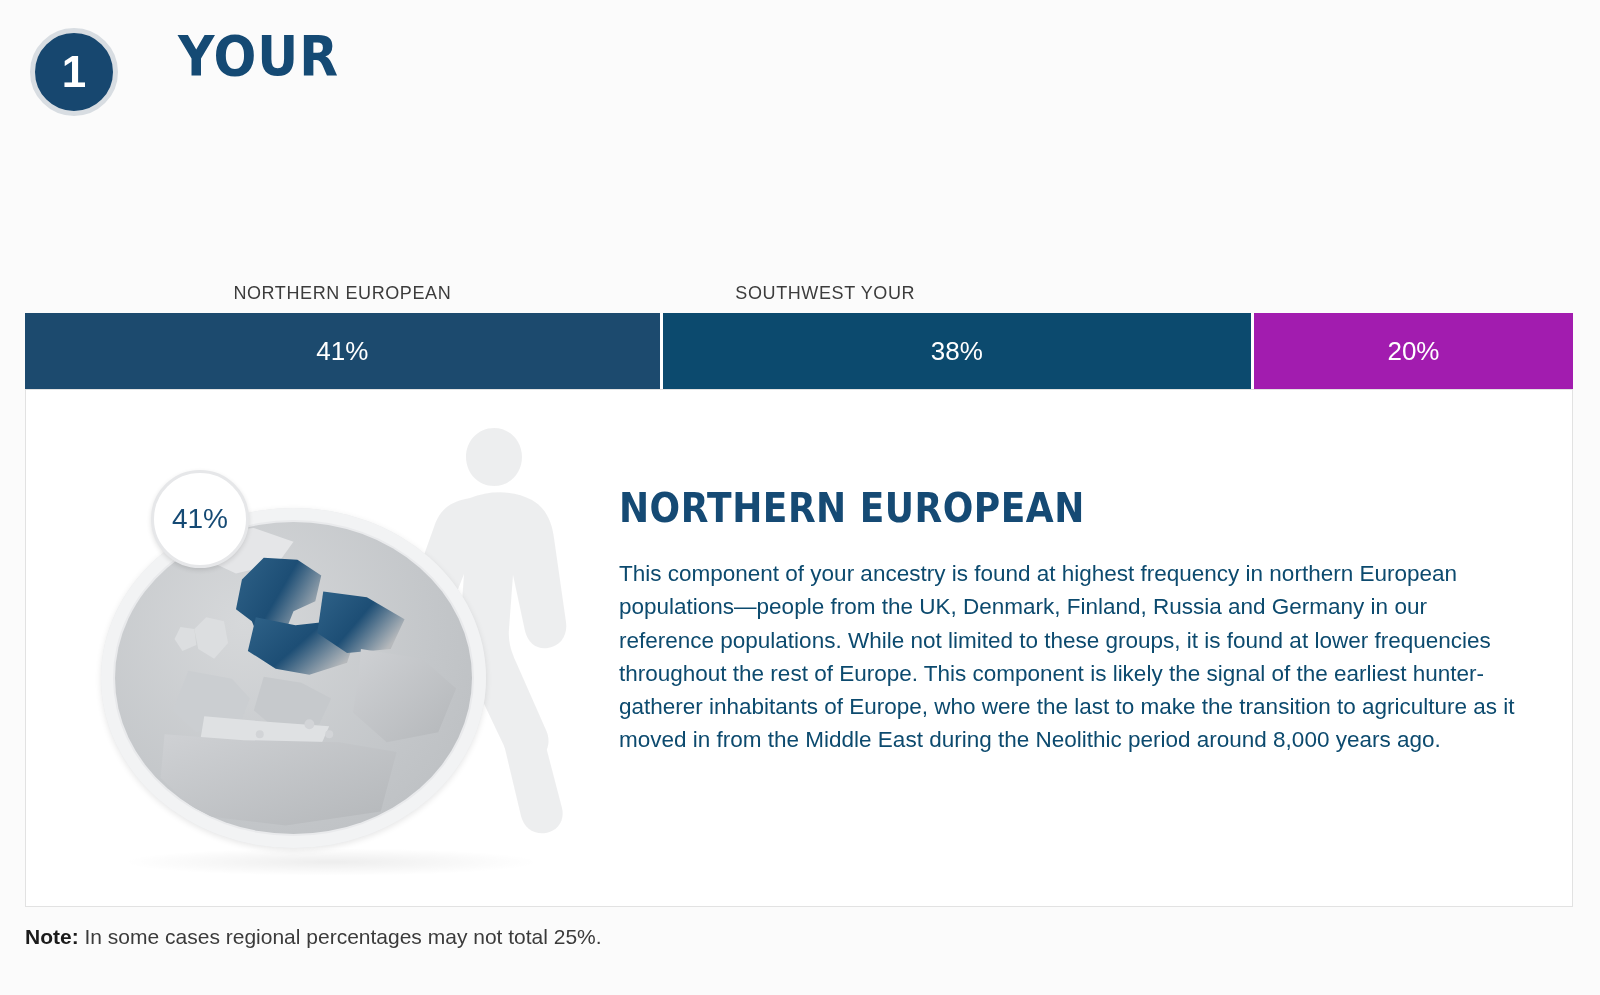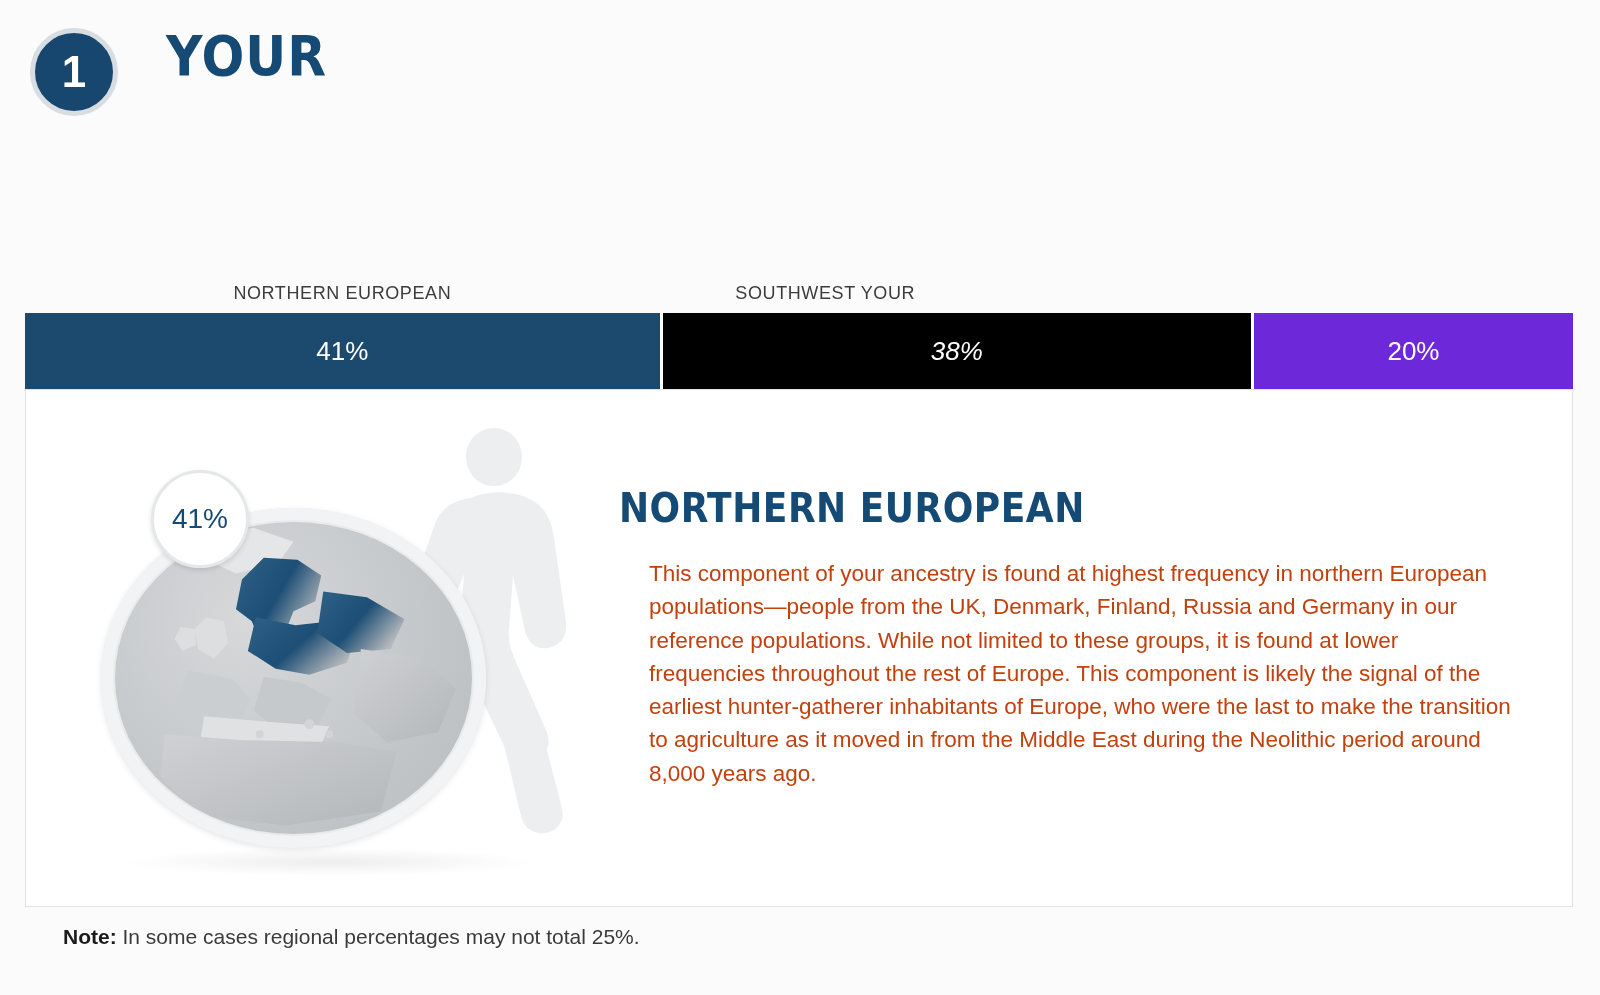--- a/index.html
+++ b/index.html
@@ -37,21 +37,21 @@
     box-sizing: border-box;
     color: #ffffff;
     font-size: 44px;
     font-weight: bold;
     display: flex;
     align-items: center;
     justify-content: center;
     line-height: 1;
   }
   .title-block {
-    margin-left: 48px;
+    margin-left: 60px;
     margin-top: 2px;
   }
   .title-line {
     color: #154a74;
     font-size: 56px;
     font-weight: bold;
     letter-spacing: 1px;
     line-height: 0.92;
     font-family: "DejaVu Sans", sans-serif;
     font-stretch: condensed;
@@ -192,35 +192,34 @@
   .detail-heading {
     color: #154a74;
     font-size: 40px;
     font-weight: bold;
     letter-spacing: 0.5px;
     font-family: "DejaVu Sans", sans-serif;
     font-stretch: condensed;
     margin-bottom: 26px;
   }
   .detail-body {
-    color: #c2410c;
+    color: #0c4a6e;
     font-size: 22.5px;
     line-height: 1.48;
-    margin-left: 30px;
   }
 
   
   .note {
     position: absolute;
     left: 25px;
     top: 925px;
     font-size: 21px;
     color: #3b3b3b;
   }
-  .note b { color: #1b1b1b; margin-left: 38px; }
+  .note b { color: #1b1b1b; }
 </style>
 </head>
 <body>
 
 <div class="page">
 
   <div class="header">
     <div class="step-badge">1</div>
     <div class="title-block">
       <div class="title-line">YOUR</div>
@@ -230,23 +229,23 @@
   <div class="chart-wrap">
     <div class="chart-labels">
       <div class="chart-label" style="width:41%;">NORTHERN EUROPEAN</div>
       <div style="width:3px;"></div>
       <div style="width:3px;"></div>
       <div class="chart-label" style="width:calc(21% - 6px);">SOUTHWEST YOUR</div>
     </div>
     <div class="chart-bars">
       <div class="chart-bar" style="width:41%; background:#1c4a6e;">41%</div>
       <div class="bar-sep"></div>
-      <div class="chart-bar" style="width:38%; background:#000000;font-style:italic;">38%</div>
+      <div class="chart-bar" style="width:38%; background:#0c4a6e;">38%</div>
       <div class="bar-sep"></div>
-      <div class="chart-bar" style="width:calc(21% - 6px); background:#6d28d9;">20%</div>
+      <div class="chart-bar" style="width:calc(21% - 6px); background:#a21caf;">20%</div>
     </div>
     <div class="pointer" style="left:calc(20.5% - 21px);"></div>
   </div>
 
   <div class="detail">
 
     <div class="globe-area">
 
       <svg class="walker" viewBox="0 0 250 440">
         <path fill="#d9dadc" d="M128 8c16 0 28 13 28 29s-12 29-28 29-28-13-28-29S112 8 128 8z

